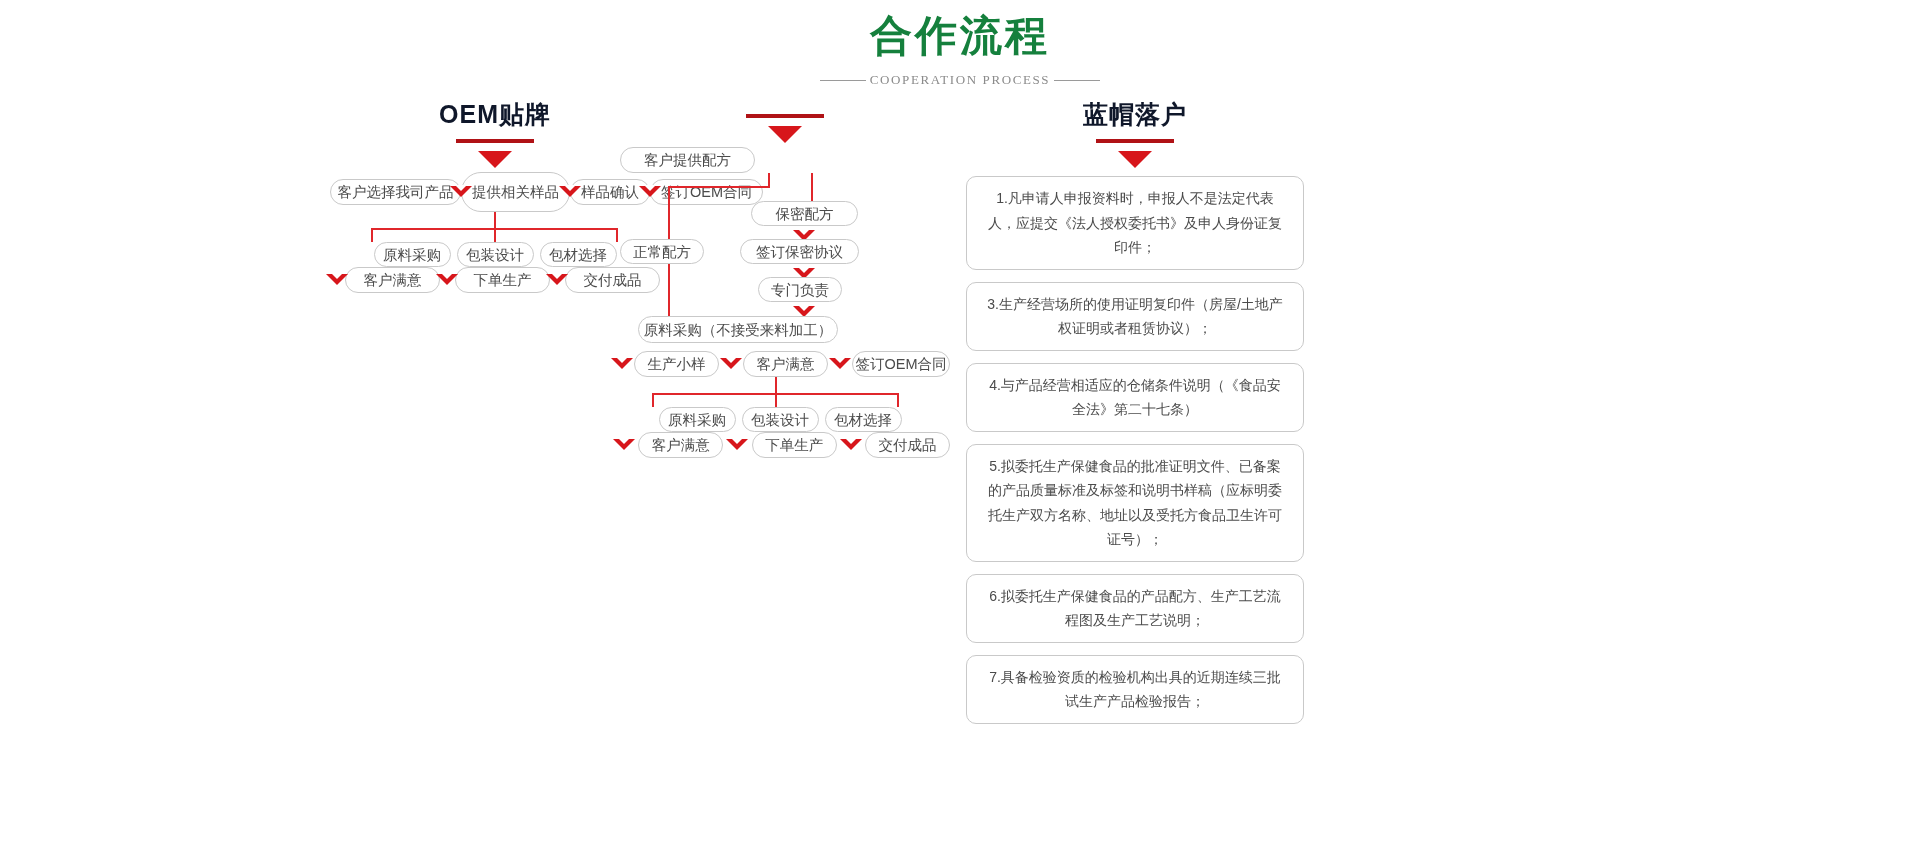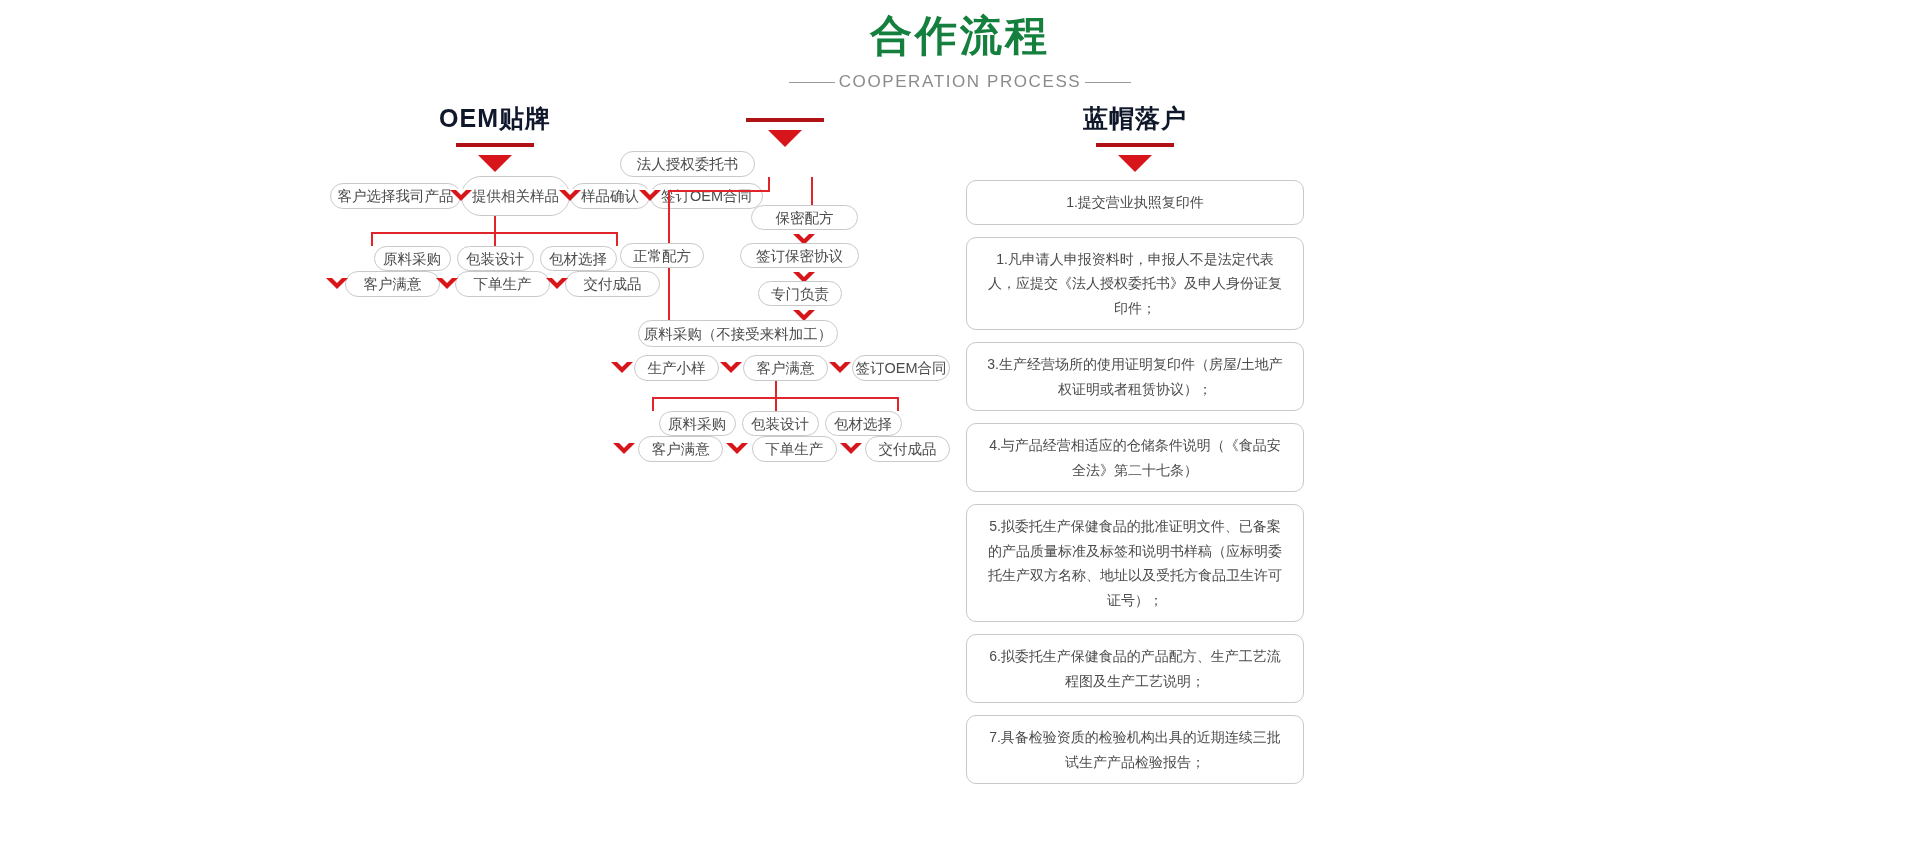--- a/index.html
+++ b/index.html
@@ -30,25 +30,26 @@
     margin-top:12px;
     display:flex;
     align-items:center;
     justify-content:center;
     gap:0px;
   }
   .subtitle-rule{
     width:46px;height:1px;background:#9a9a9a;display:inline-block;
   }
   .page-subtitle{
-    font-size:17px;
+    font-size:13px;
     color:#8b8b8b;
     letter-spacing:1.6px;
     padding:0 4px;
     white-space:nowrap;
+    font-family:Liberation Serif, serif;
   }
   
   .columns{
     position:relative;
     width:1920px;
     height:740px;
     margin-top:14px;
   }
   .column{
     position:absolute;
@@ -185,21 +186,21 @@
       <div class="chev"></div>
       <div class="node" style="width:131px;height:26px;">交付成品</div>
     </div>
   </div>
 
   <div class="column" style="left:620px;top:0;width:330px;">
     <div class="col-underline"></div>
     <div class="big-caret"></div>
 
     <div class="stack" style="margin-top:4px;">
-      <div class="node" style="width:135px;height:26px;">法人授权委托书</div>
+      <div class="node" style="width:135px;height:26px;">客户提供配方</div>
     </div>
 
     <div style="position:relative;height:190px;">
 
       <div class="ln-v" style="left:148px;top:0px;height:13px;"></div>
       <div class="ln-h" style="left:48px;top:13px;width:102px;"></div>
       <div class="ln-v" style="left:48px;top:13px;height:157px;"></div>
       <div class="ln-v" style="left:191px;top:0px;height:28px;"></div>
 
       <div class="node" style="position:absolute;left:0px;top:66px;width:84px;height:25px;">正常配方</div>
@@ -246,21 +247,20 @@
       <div class="node" style="width:85px;height:26px;">交付成品</div>
     </div>
   </div>
 
   <div class="column" style="left:925px;top:0;width:420px;">
     <div class="col-title">蓝帽落户</div>
     <div class="col-underline"></div>
     <div class="big-caret"></div>
 
     <div style="display:flex;flex-direction:column;align-items:center;gap:12px;margin-top:8px;">
-      <div class="c3-node" style="min-height:34px;">1.提交营业执照复印件</div>
       <div class="c3-node" style="min-height:58px;">1.凡申请人申报资料时，申报人不是法定代表人，应提交《法人授权委托书》及申人身份证复印件；</div>
       <div class="c3-node" style="min-height:58px;">3.生产经营场所的使用证明复印件（房屋/土地产权证明或者租赁协议）；</div>
       <div class="c3-node" style="min-height:58px;">4.与产品经营相适应的仓储条件说明（《食品安全法》第二十七条）</div>
       <div class="c3-node" style="min-height:84px;">5.拟委托生产保健食品的批准证明文件、已备案的产品质量标准及标签和说明书样稿（应标明委托生产双方名称、地址以及受托方食品卫生许可证号）；</div>
       <div class="c3-node" style="min-height:58px;">6.拟委托生产保健食品的产品配方、生产工艺流程图及生产工艺说明；</div>
       <div class="c3-node" style="min-height:58px;">7.具备检验资质的检验机构出具的近期连续三批试生产产品检验报告；</div>
     </div>
   </div>
 
 </div>

